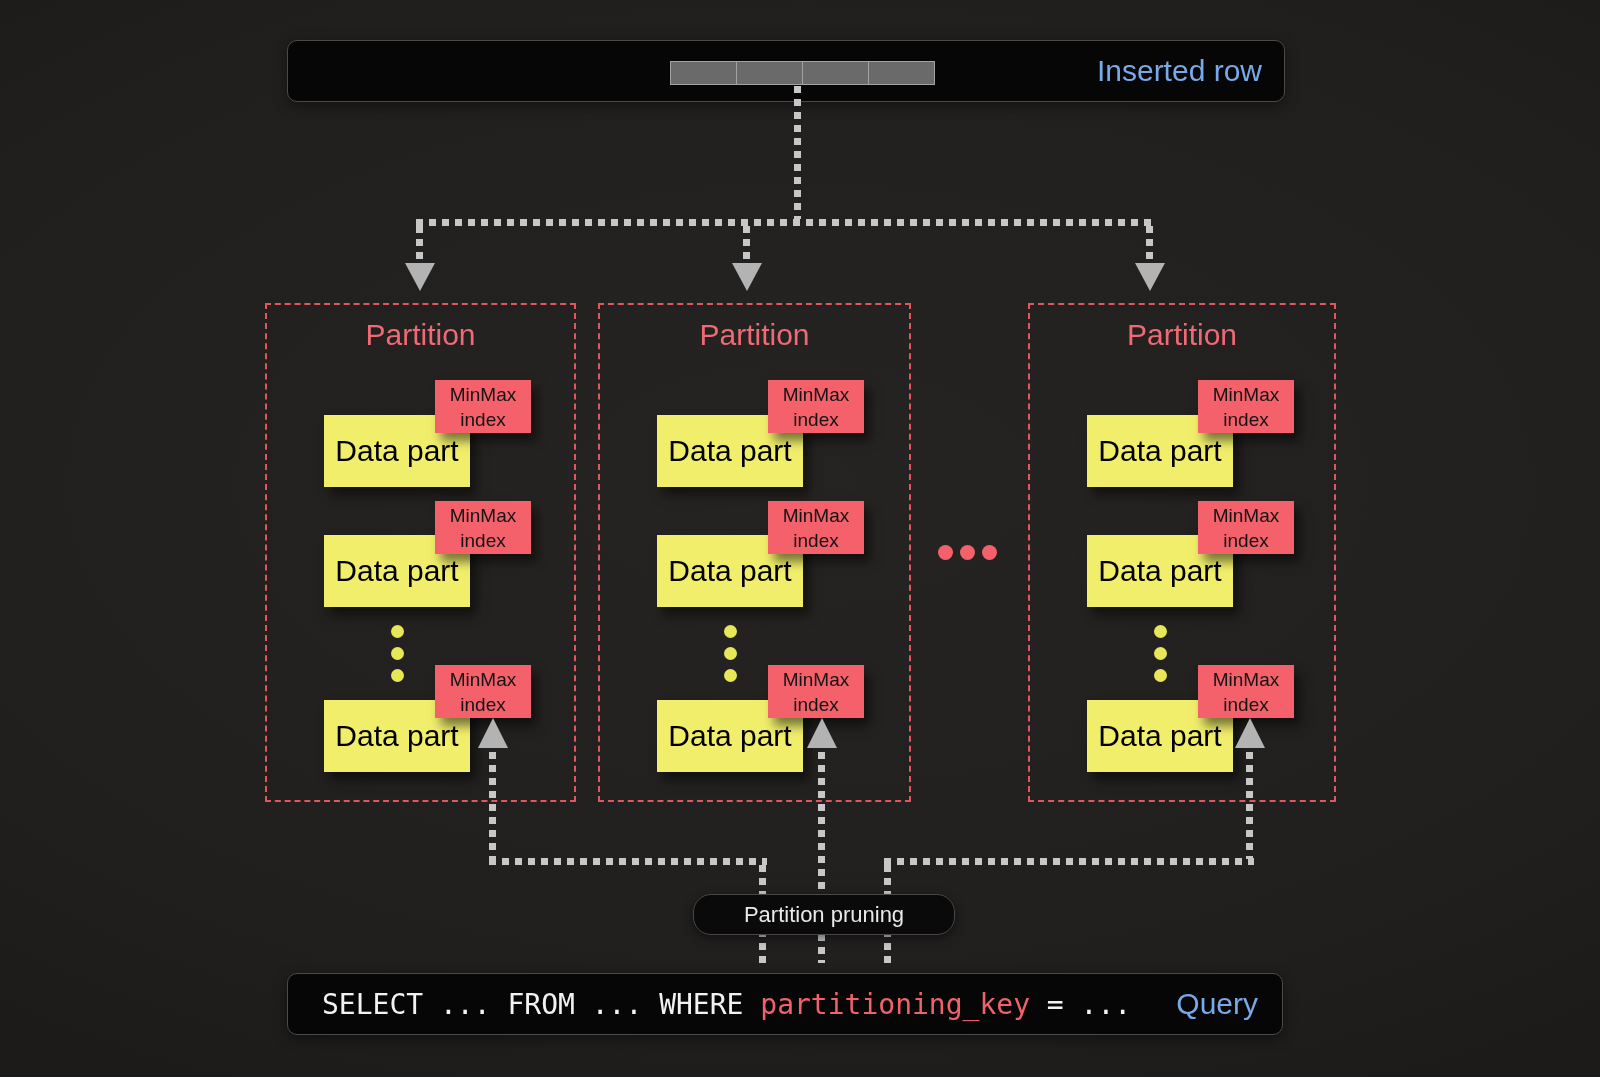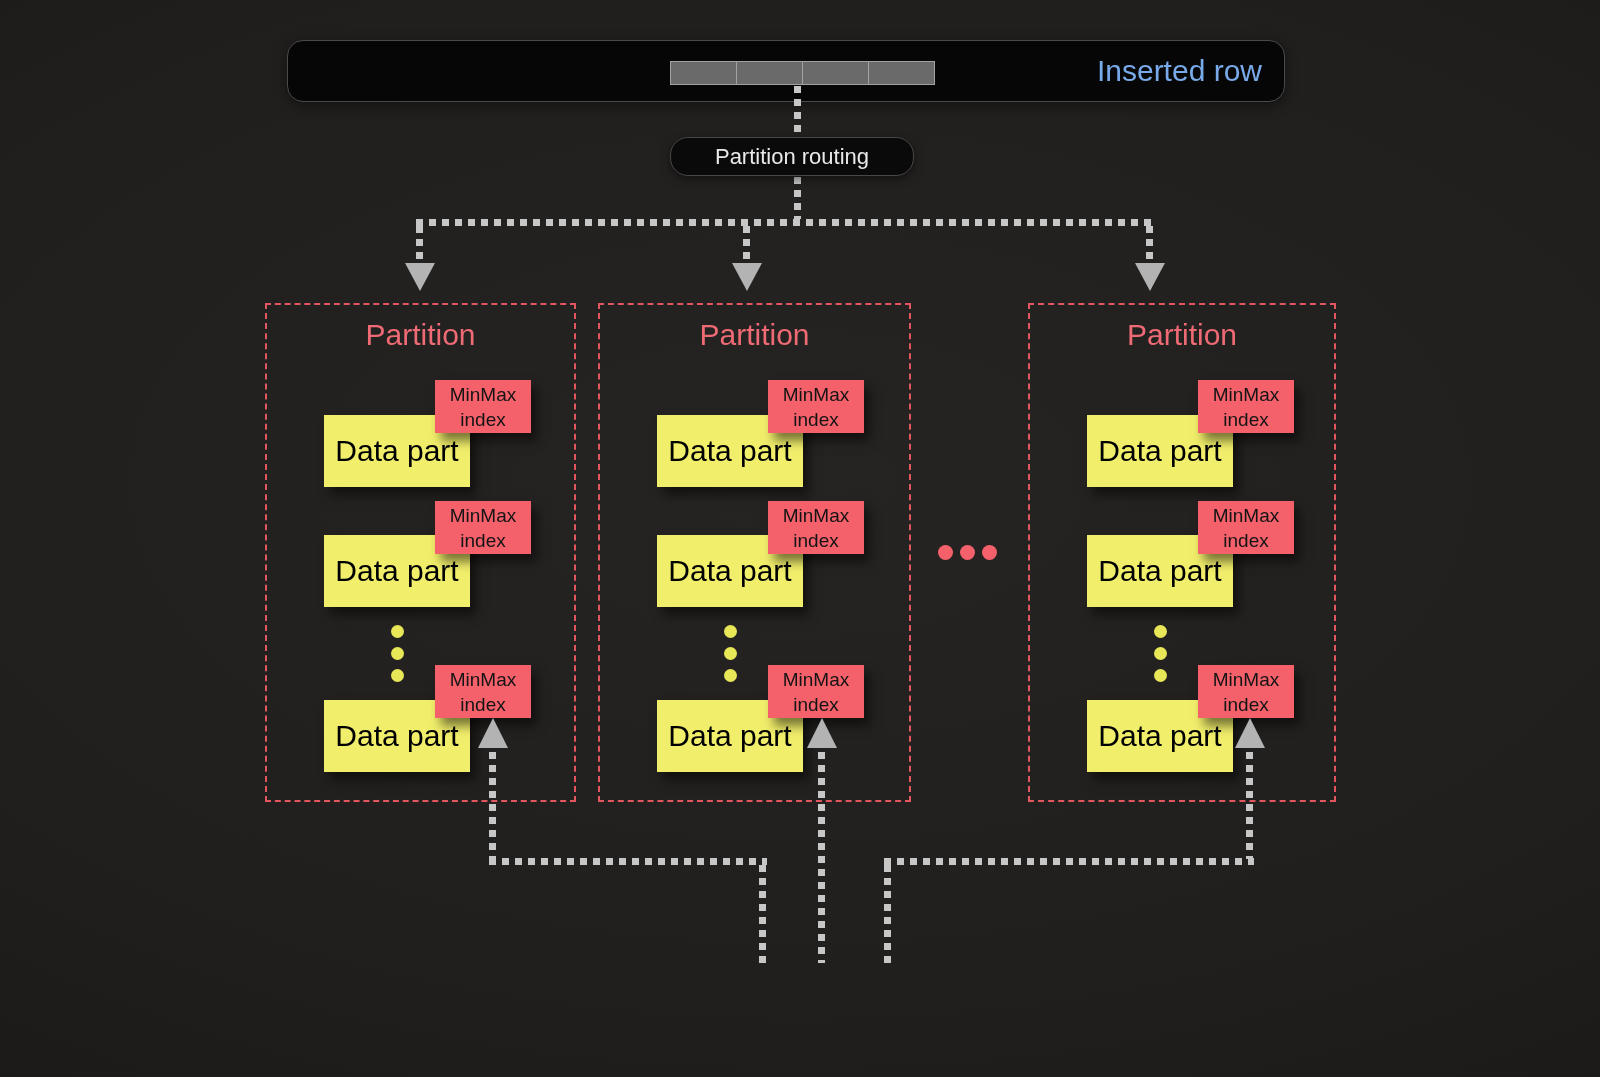--- a/index.html
+++ b/index.html
@@ -5,21 +5,21 @@
   html,body{margin:0;padding:0;background:#141312;}
   .stage{
     position:relative;width:1600px;height:1077px;overflow:hidden;
     background:radial-gradient(120% 95% at 50% 45%, #262422 0%, #211f1e 50%, #181716 88%, #121110 100%);
     font-family:"Liberation Sans", sans-serif;
   }
   .abs{position:absolute;}
 
   
   .bar{
-    background:#060606;border:1.5px solid #4a4a4a;border-radius:16px;
+    background:#060606;border:1.5px solid #4a4a4a;border-radius:10px;
     box-shadow:0 4px 14px rgba(0,0,0,.45);
   }
   .pill{
     background:#0a0a0a;border:1px solid #484848;border-radius:18px;
     box-shadow:0 3px 10px rgba(0,0,0,.5);
     display:flex;align-items:center;justify-content:center;
     color:#e9e9e9;font-size:22px;z-index:6;
   }
 
   
@@ -73,23 +73,20 @@
     <div class="cells abs" style="left:382px;top:20px;">
       <div class="cell"></div>
       <div class="cell"></div>
       <div class="cell"></div>
       <div class="cell"></div>
     </div>
     <div class="bar-label abs" style="right:22px;top:13px;">Inserted row</div>
   </div>
 
   <div class="vline abs" style="left:794px;top:86px;height:133px;"></div>
-  <div class="pill abs" style="left:670px;top:137px;width:242px;height:37px;">
-    <span>Partition routing</span>
-  </div>
 
   <div class="hline abs" style="left:416px;top:219px;width:738px;"></div>
   <div class="vline abs" style="left:416px;top:226px;height:37px;"></div>
   <div class="arrow-down abs" style="left:405px;top:263px;"></div>
   <div class="vline abs" style="left:743px;top:226px;height:37px;"></div>
   <div class="arrow-down abs" style="left:732px;top:263px;"></div>
   <div class="vline abs" style="left:1146px;top:226px;height:37px;"></div>
   <div class="arrow-down abs" style="left:1135px;top:263px;"></div>
 
   <div class="partition abs" style="left:265px;top:303px;width:307px;height:495px;">
@@ -141,15 +138,22 @@
   <div class="vline abs" style="left:759px;top:865px;height:98px;"></div>
 
   <div class="arrow-up abs" style="left:807px;top:718px;"></div>
   <div class="vline abs" style="left:818px;top:752px;height:211px;"></div>
 
   <div class="arrow-up abs" style="left:1235px;top:718px;"></div>
   <div class="vline abs" style="left:1246px;top:752px;height:107px;"></div>
   <div class="hline abs" style="left:884px;top:858px;width:370px;"></div>
   <div class="vline abs" style="left:884px;top:865px;height:98px;"></div>
 
+  <div class="pill abs" style="left:693px;top:894px;width:260px;height:39px;">
+    <span>Partition pruning</span>
+  </div>
 
+  <div class="bar query-bar abs" style="left:287px;top:973px;width:996px;height:62px;">
+    <div class="code"><span>SELECT ... FROM ... WHERE </span><span class="key">partitioning_key</span><span> = ...</span></div>
+    <div class="bar-label">Query</div>
+  </div>
 
 </div>
 
 </body></html>

